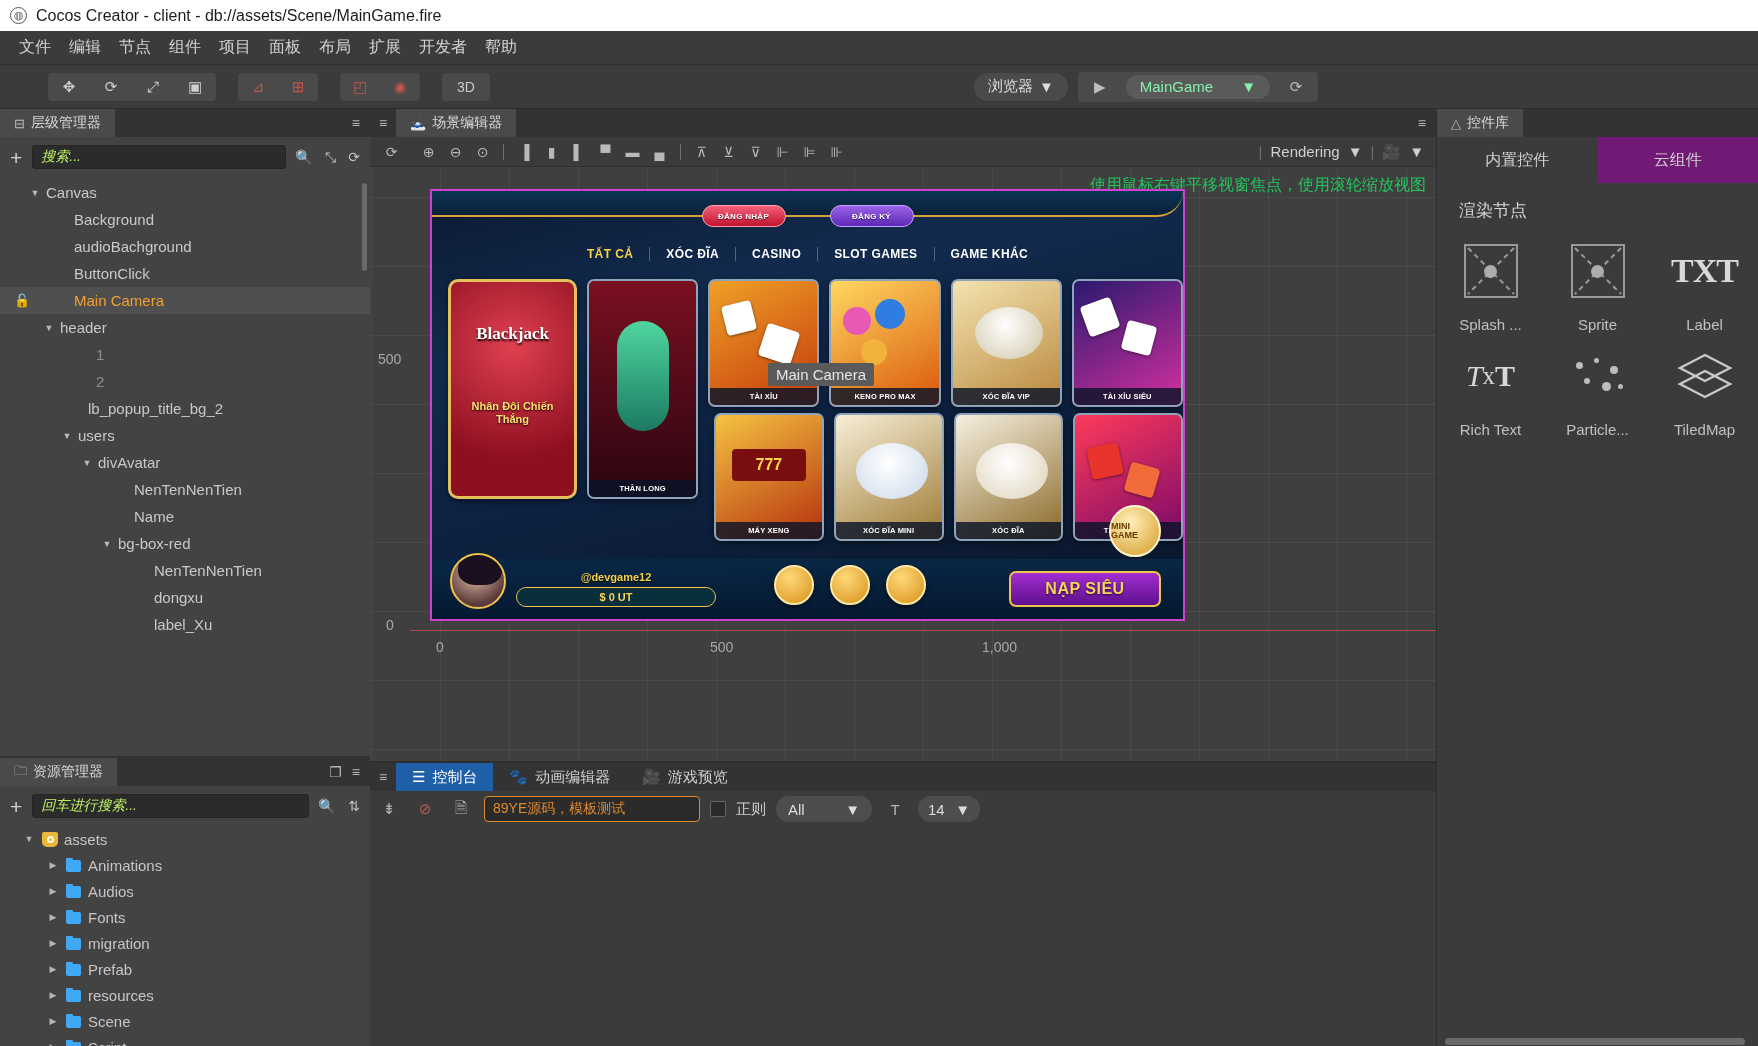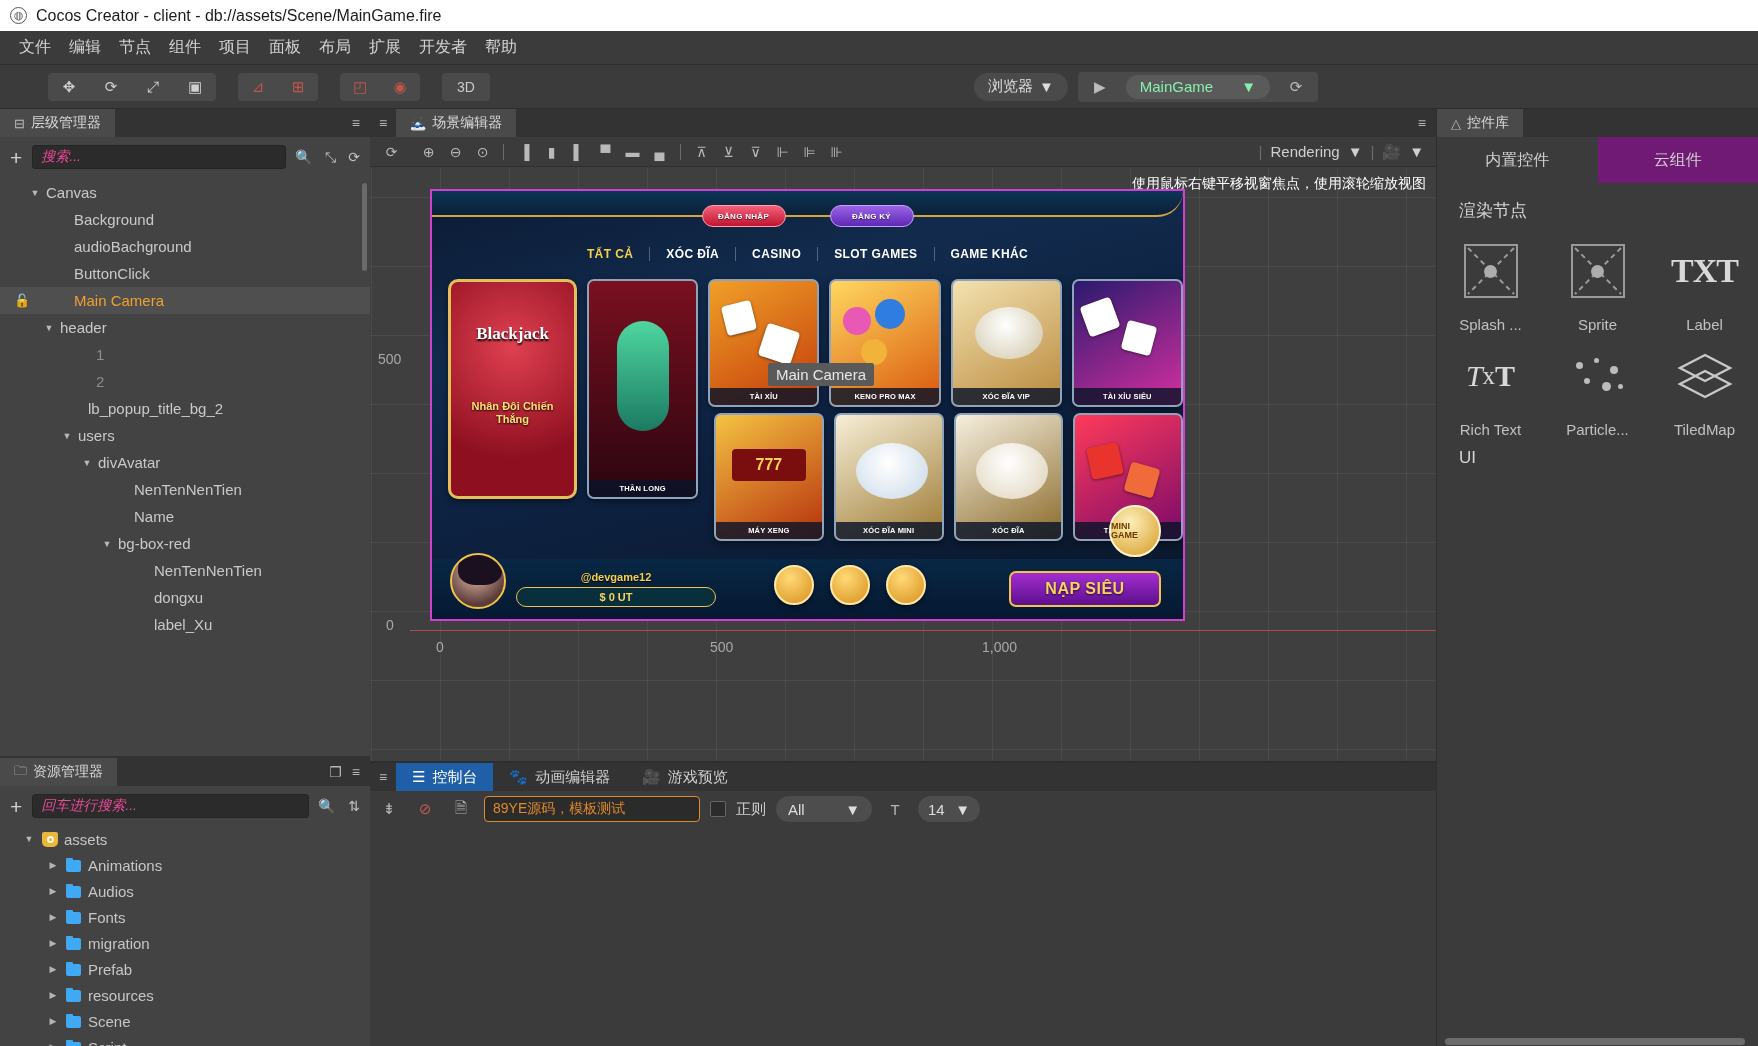--- a/index.html
+++ b/index.html
@@ -77,21 +77,21 @@
   .panel-tab .ic { font-size: 13px; color: #bdbdbd; }
   .tab-spacer { flex: 1; }
   .tab-icons { display: flex; align-items: center; gap: 10px; padding-right: 10px; color: #b5b5b5; font-size: 14px; }
 
   .search-row { height: 40px; display: flex; align-items: center; gap: 10px; padding: 0 10px; flex: 0 0 40px; }
   .plus { color: #cfcfcf; font-size: 21px; line-height: 1; }
   .sfield {
     flex: 1; height: 24px; background: #2b2b2b; border: 1px solid #252525; border-radius: 3px;
     display: flex; align-items: center; padding: 0 8px;
   }
-  .sfield span { font-size: 14px; color: #ec4899; font-style: italic; }
+  .sfield span { font-size: 14px; color: #bef264; font-style: italic; }
   .srow-icons { display: flex; align-items: center; gap: 12px; color: #c2c2c2; font-size: 14px; }
 
   .tree { flex: 1; overflow: hidden; position: relative; padding-top: 2px; }
   .trow {
     height: 27px; display: flex; align-items: center; font-size: 15px; color: #c9c9c9;
     position: relative; white-space: nowrap;
   }
   .trow.sel { background: #4f4f4f; }
   .trow .lock { position: absolute; left: 14px; font-size: 13px; color: #d5d5d5; }
   .trow .arrow { width: 14px; font-size: 9px; color: #b9b9b9; display: inline-block; text-align: center; }
@@ -130,21 +130,21 @@
   .scene-toolbar {
     height: 30px; display: flex; align-items: center; gap: 0; padding: 0 8px; flex: 0 0 30px;
     background: #3b3b3b; border-bottom: 1px solid #2f2f2f;
   }
   .sicon { width: 27px; height: 24px; display:flex; align-items:center; justify-content:center; color:#b9b9b9; font-size:14px;}
   .vdiv { width: 1px; height: 16px; background: #6d6d6d; margin: 0 7px; }
   .stb-right { margin-left: auto; display: flex; align-items: center; gap: 8px; font-size: 15px; color: #cfcfcf; padding-right: 4px;}
 
   .viewport { flex: 1; position: relative; overflow: hidden; background: #3f3f3f; min-height: 0; }
   .hint {
-    position: absolute; right: 10px; top: 8px; font-size: 14px; color: #ffffff;
+    position: absolute; right: 10px; top: 8px; font-size: 16px; color: #22c55e;
     font-family: "DejaVu Sans", sans-serif;
   }
   .grid {
     position: absolute; inset: 0;
     background-image:
       linear-gradient(to right, rgba(255,255,255,.055) 1px, transparent 1px),
       linear-gradient(to bottom, rgba(255,255,255,.055) 1px, transparent 1px);
     background-size: 69px 69px; background-position: 70px 30px;
   }
   .tick { position: absolute; font-size: 14px; color: #a8a8a8; }
@@ -785,20 +785,19 @@
         <div class="witem">
           <div class="wicon">
             <svg width="58" height="50" viewBox="0 0 58 50">
               <polygon points="29,4 54,17 29,30 4,17" fill="none" stroke="#c8c8c8" stroke-width="2.4"></polygon>
               <polygon points="29,20 54,33 29,46 4,33" fill="none" stroke="#c8c8c8" stroke-width="2.4"></polygon>
             </svg>
           </div>
           <div class="wlabel">TiledMap</div>
         </div>
       </div>
-      <div class="ui-label">UI</div>
       <div style="flex:1"></div>
       <div class="hscroll">
           <i style="width:300px;margin-left:8px"></i>
         </div>
     </div>
   </div>
 </div>
 
 </body></html>

